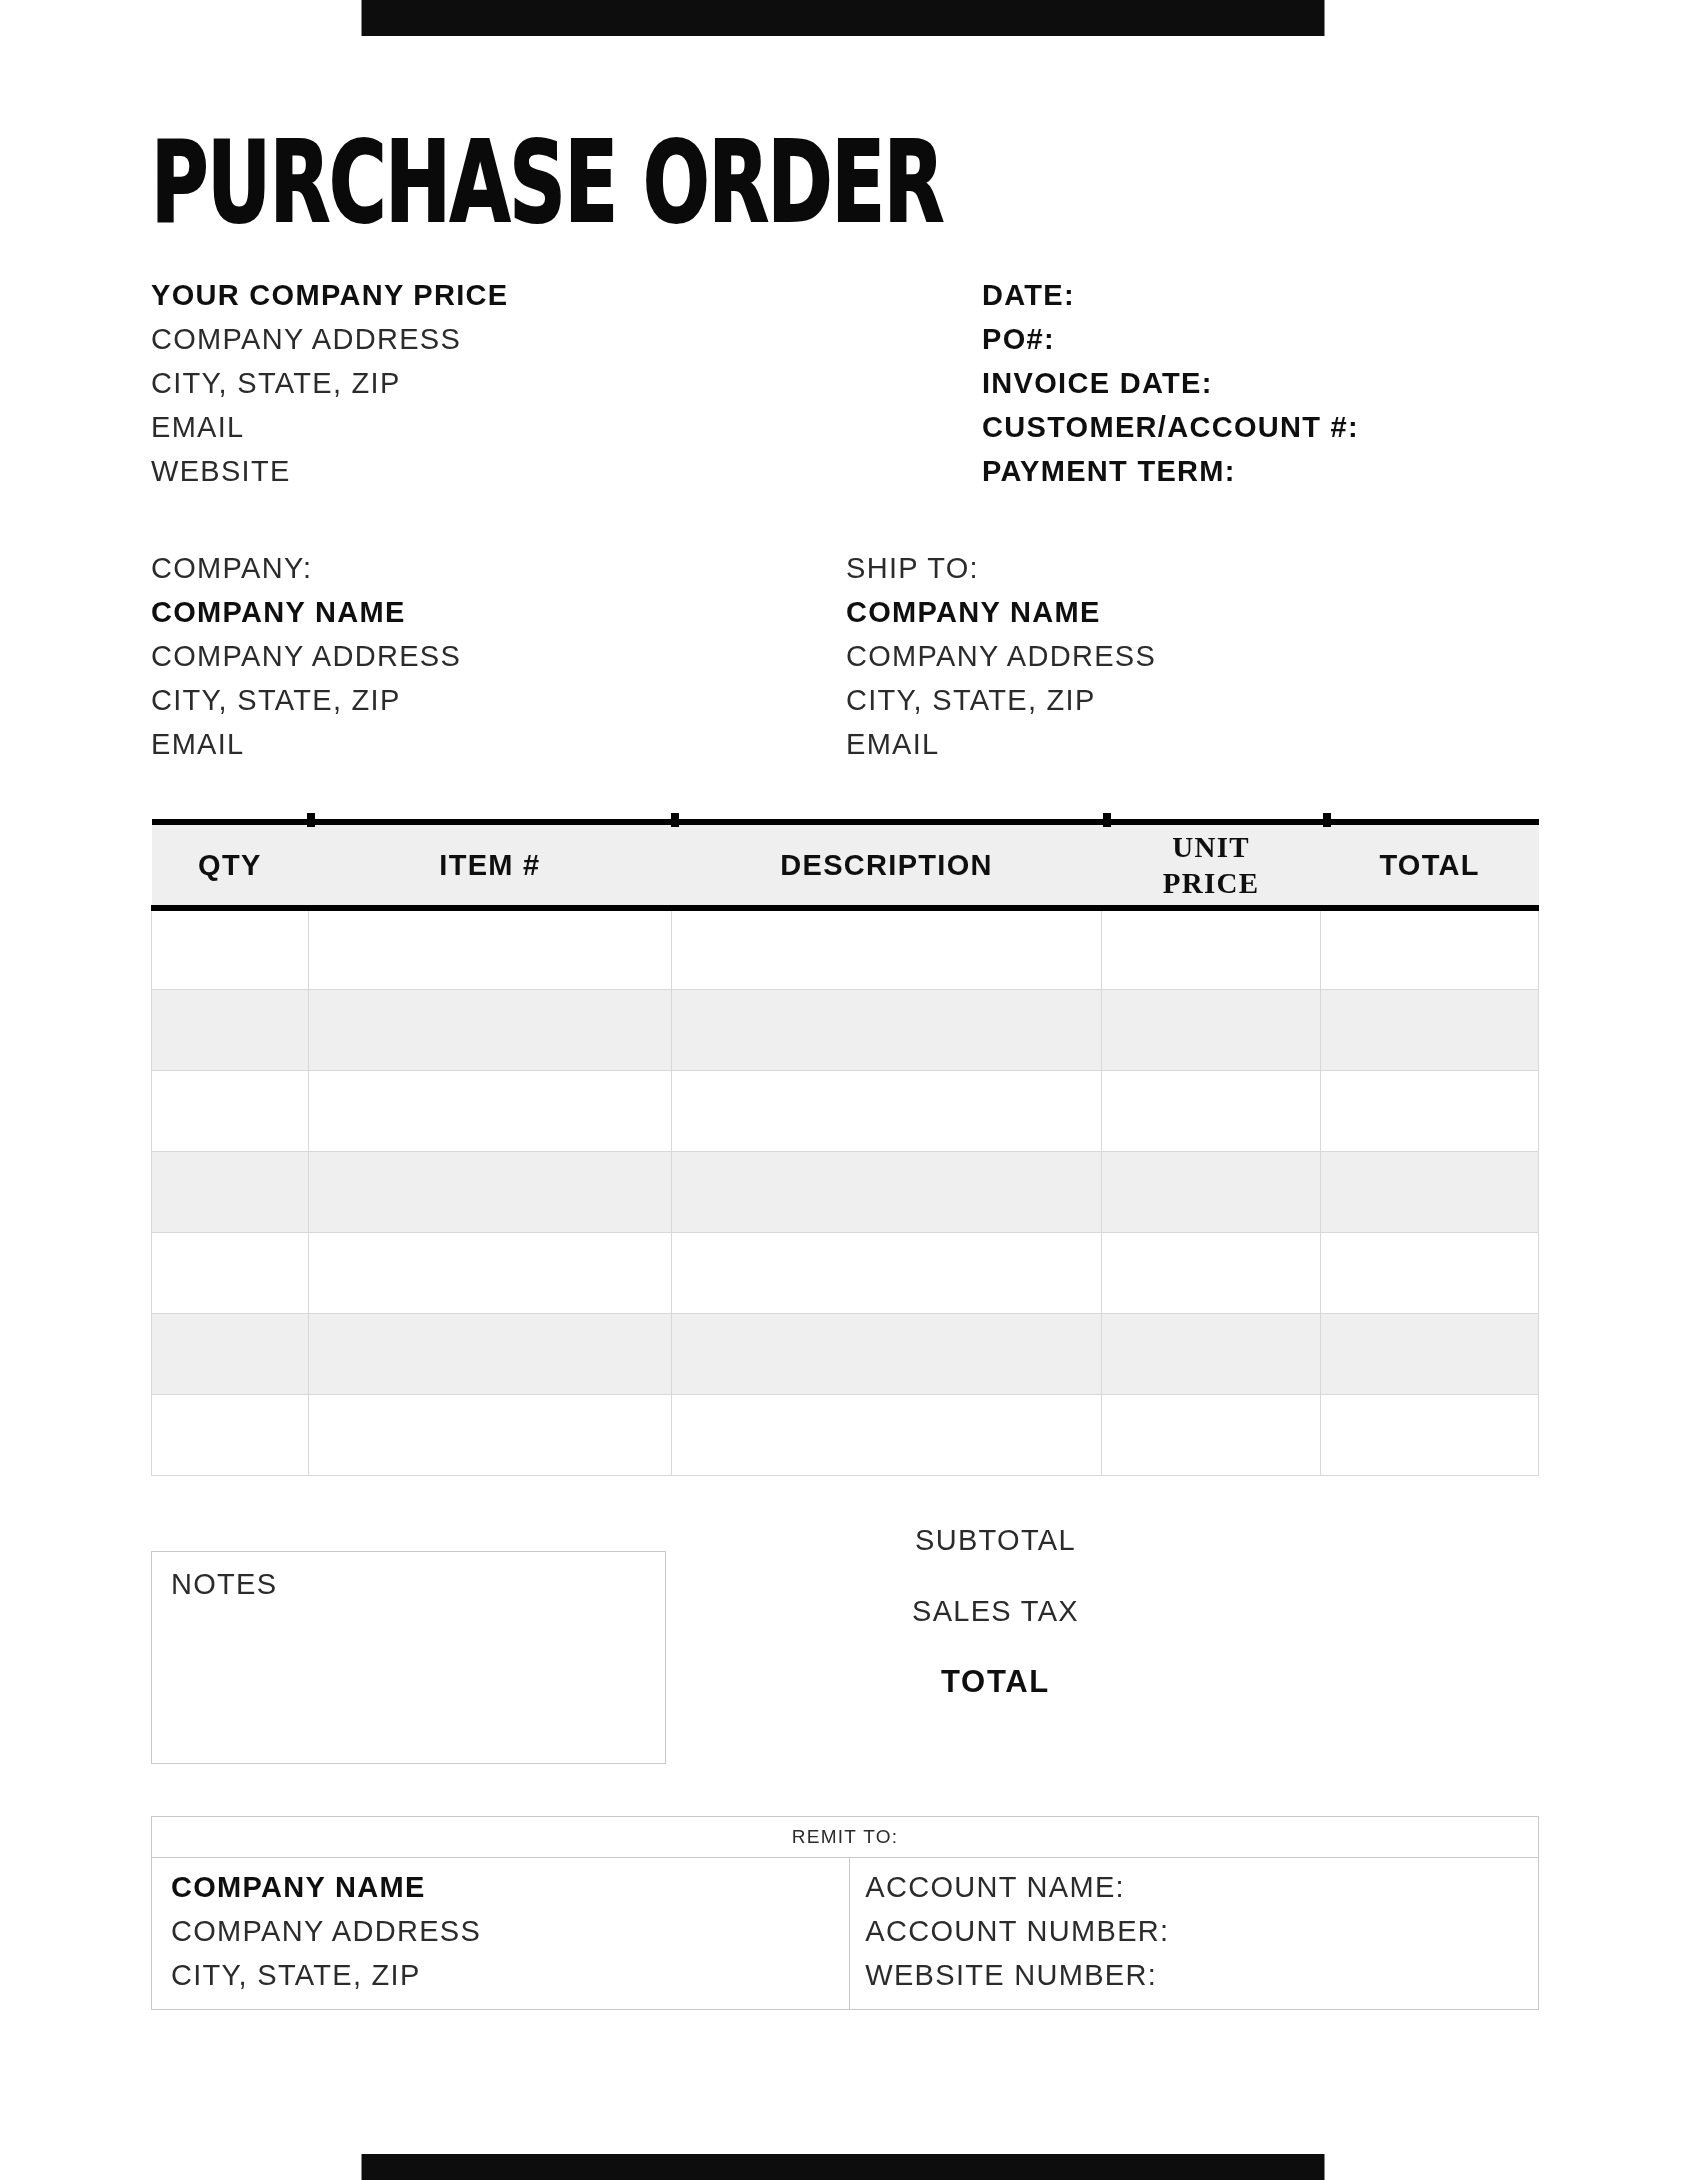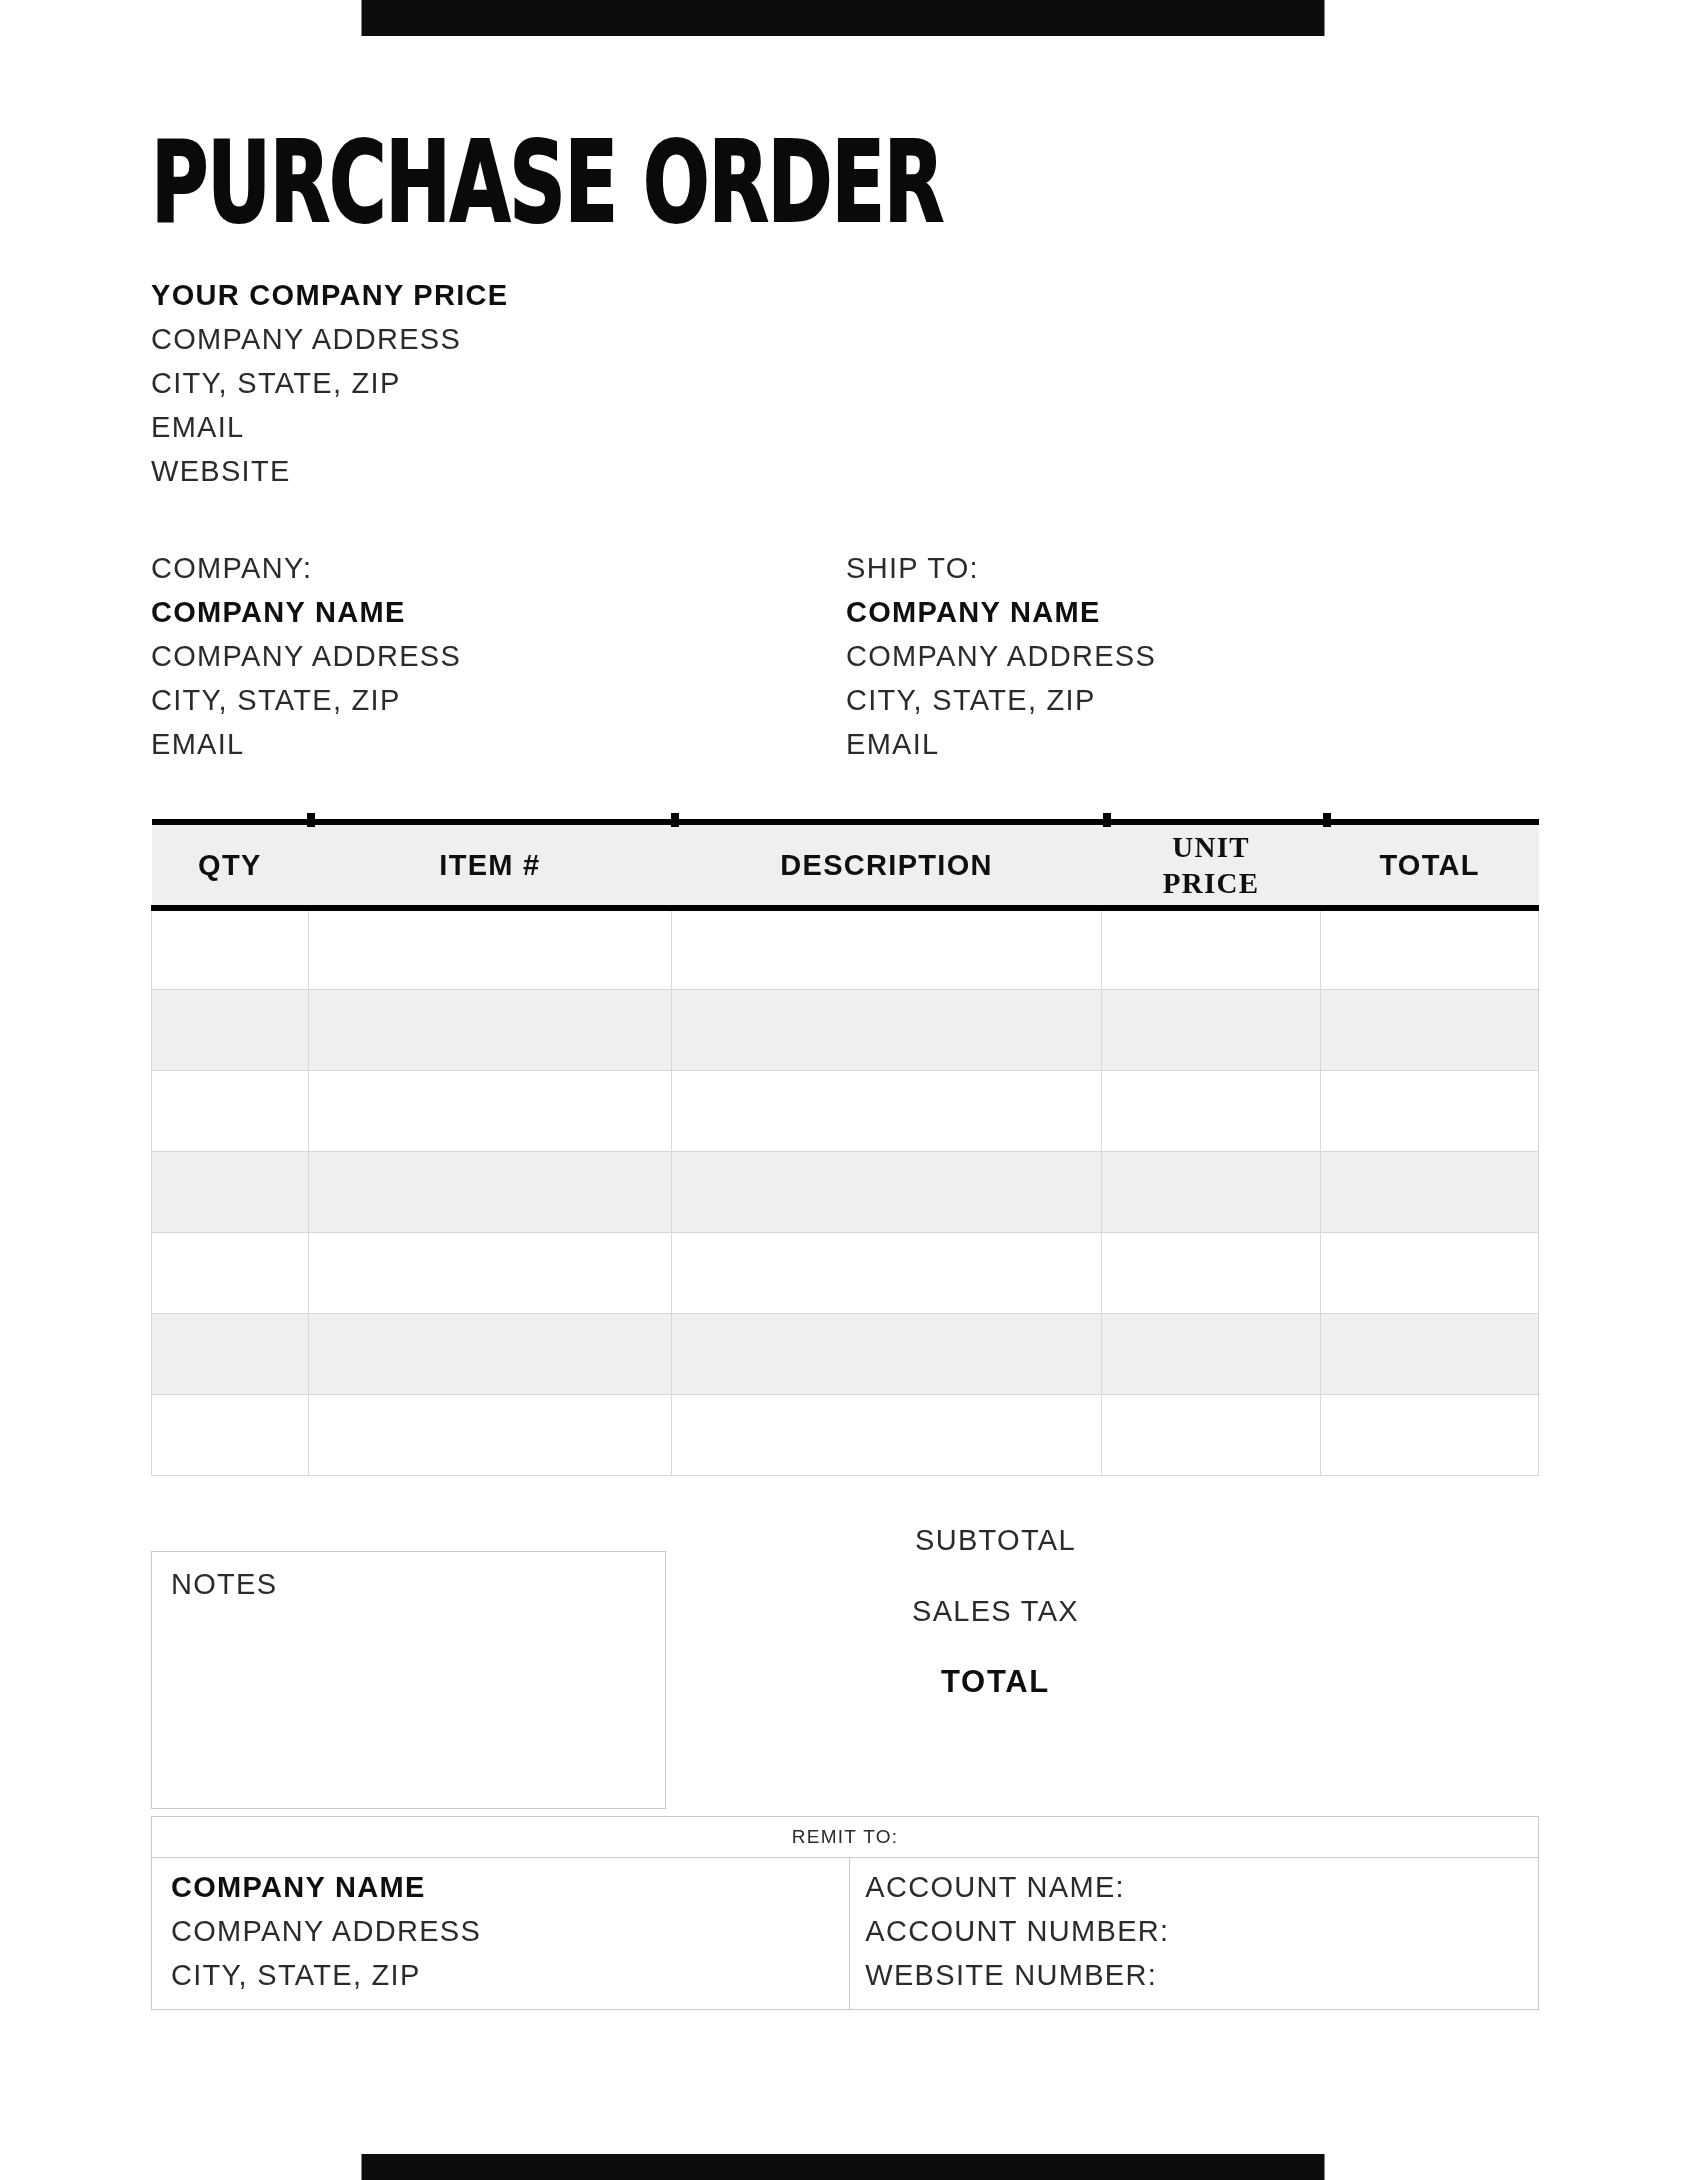--- a/index.html
+++ b/index.html
@@ -64,21 +64,21 @@
     background:#ffffff;
   }
   table.items tbody tr.stripe td { background:#efefef; }
   .tick {
     position:absolute; top:-6px; width:7.7px; height:13.6px; background:#000;
   }
 
   .after-table { position:relative; height:340px; }
   .notes-box {
     position:absolute; left:0; top:75px;
-    width:515px; height:258px;
+    width:515px; height:213px;
     border:1.7px solid #c9c9c9;
     padding:10.2px 0 0 19px;
   }
   .totals { position:absolute; left:704px; top:26.4px; width:281px; text-align:center; }
   .totals .t-line { font-size:29px; letter-spacing:1.3px; line-height:36px; margin-bottom:35px; color:#2b2b2b;margin-top:20px; }
   .totals .t-line.grand { font-weight:bold; font-size:31px; letter-spacing:1.7px; color:#0f0f0f; }
 
   .remit-box { border:1.7px solid #c9c9c9; }
   .remit-header {
     text-align:center; font-size:19px; letter-spacing:1.3px;
@@ -99,20 +99,27 @@
 
     <h1 class="po-title">PURCHASE ORDER</h1>
 
     <div class="header-row">
       <div class="company-block">
         <div class="line bold">YOUR COMPANY PRICE</div>
         <div class="line">COMPANY ADDRESS</div>
         <div class="line">CITY, STATE, ZIP</div>
         <div class="line">EMAIL</div>
         <div class="line">WEBSITE</div>
+      </div>
+      <div class="meta-block">
+        <div class="line bold">DATE:</div>
+        <div class="line bold">PO#:</div>
+        <div class="line bold">INVOICE DATE:</div>
+        <div class="line bold">CUSTOMER/ACCOUNT #:</div>
+        <div class="line bold">PAYMENT TERM:</div>
       </div>
     </div>
 
     <div class="parties-row">
       <div class="vendor-block">
         <div class="line">COMPANY:</div>
         <div class="line bold">COMPANY NAME</div>
         <div class="line">COMPANY ADDRESS</div>
         <div class="line">CITY, STATE, ZIP</div>
         <div class="line">EMAIL</div>

